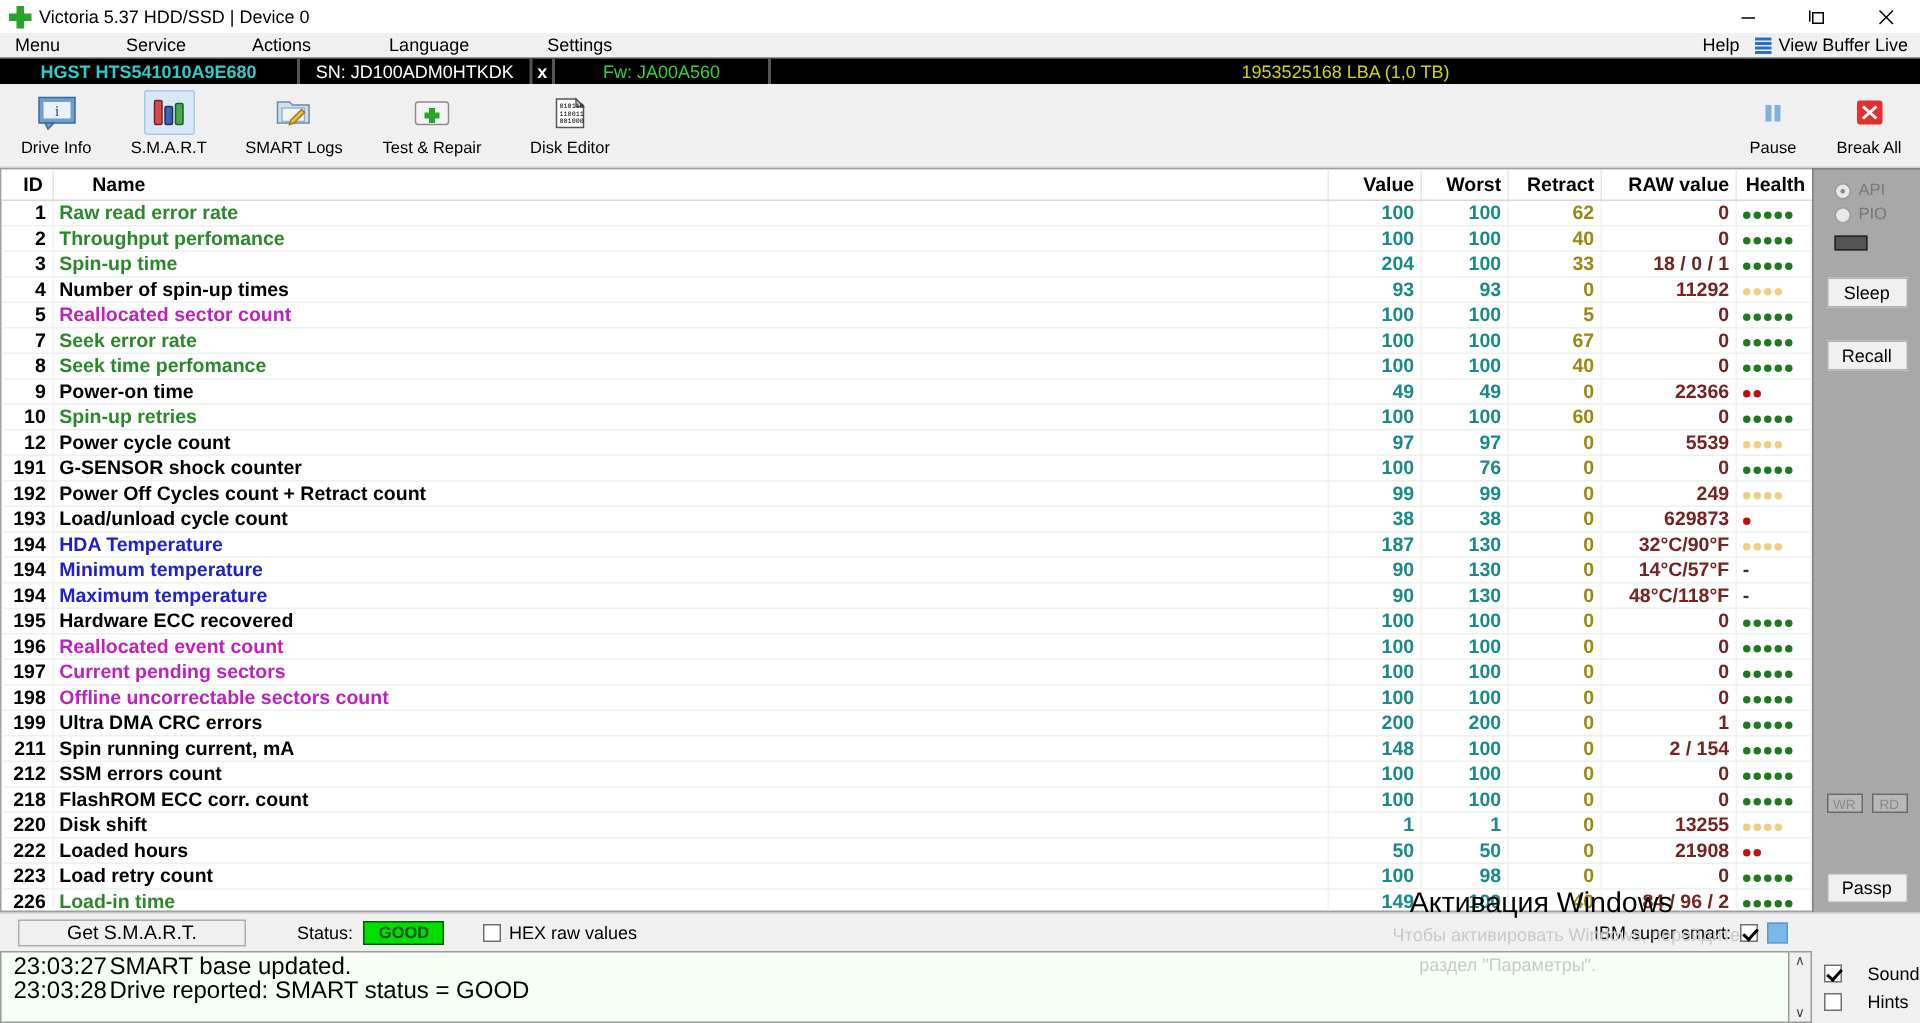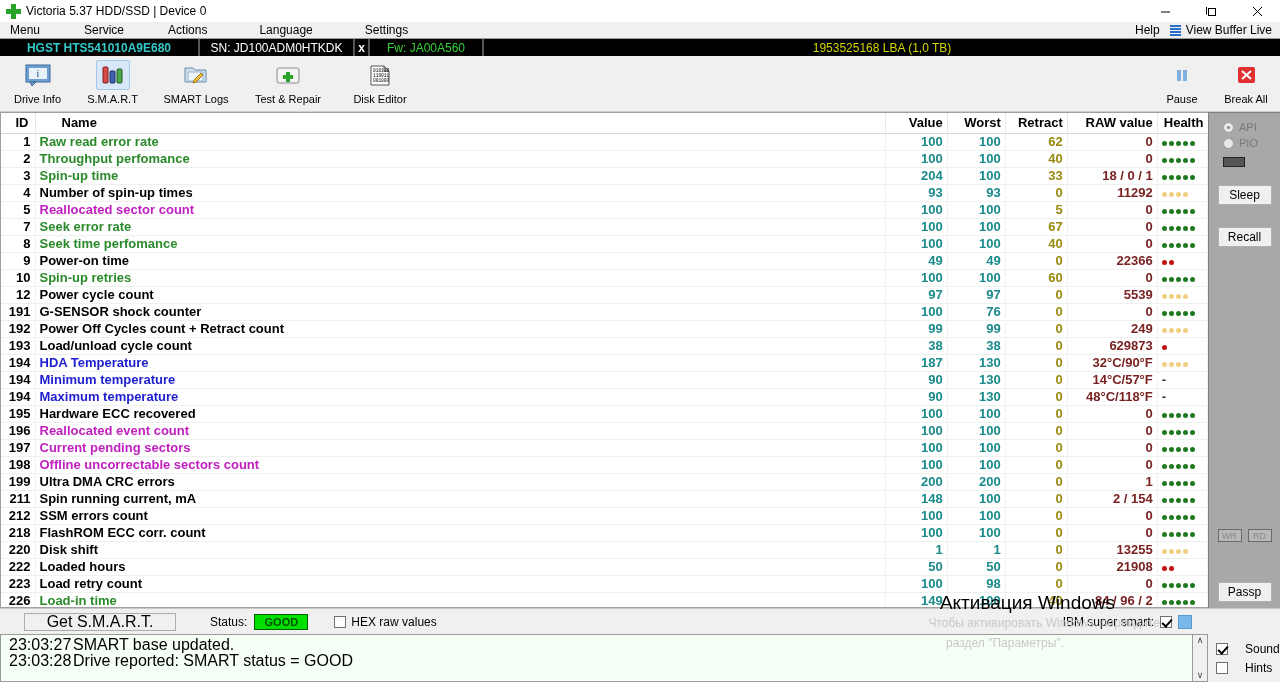--- a/index.html
+++ b/index.html
@@ -61,21 +61,21 @@
   .drivebar {
     height: 18px; background: #000; flex: 0 0 18px;
     display: flex; align-items: stretch;
     font-family: "Liberation Sans", sans-serif; font-size: 12px;
     border-top: 1px solid #9a9a9a;
   }
   .db-cell { display: flex; align-items: center; justify-content: center; border-right: 2px solid #555; }
   .db-model { width: 200px; color: #33c9c9; font-weight: bold; }
   .db-sn { width: 155px; color: #ffffff; }
   .db-x { width: 15px; color: #ffffff; font-weight: bold; cursor: pointer; }
-  .db-fw { width: 114px; color: #33d133; }
+  .db-fw { width: 144px; color: #33d133; }
   .db-lba { flex: 1 1 auto; color: #d4d400; display:flex; align-items:center; justify-content:center; }
 
   
   .toolbar {
     height: 56px; background: #f0f0f0; flex: 0 0 56px;
     display: flex; align-items: flex-start; position: relative;
     border-bottom: 1px solid #d0d0d0;
   }
   .tool {
     width: 75px; display: flex; flex-direction: column;
@@ -181,24 +181,24 @@
   }
   .sbtn.passp { margin-top: 40px; margin-bottom: 6px; }
 
   
   .ctrlbar {
     height: 26px; flex: 0 0 26px; background: #f0f0f0;
     display: flex; align-items: center; position: relative;
     border-top: 1px solid #c8c8c8;
   }
   .getsmart {
-    width: 152px; height: 18px; margin-left: 24px;
+    width: 152px; height: 18px; margin-left: 12px;
     background: #f0f0f0; border: 1px solid #adadad;
     display: flex; align-items: center; justify-content: center;
-    font-size: 16px; cursor: pointer;
+    font-size: 13px; cursor: pointer;
   }
   .status-lbl { margin-left: 34px; font-size: 12px; }
   .status-box {
     margin-left: 7px; width: 54px; height: 16px;
     background: #00e000; border: 1px solid #006000;
     display:flex; align-items:center; justify-content:center;
     font-size: 11px; font-weight: bold; color: #005000;
   }
   .chk-row { display: flex; align-items: center; gap: 5px; margin-left: 26px; font-size: 12px; }
   .cbox {

